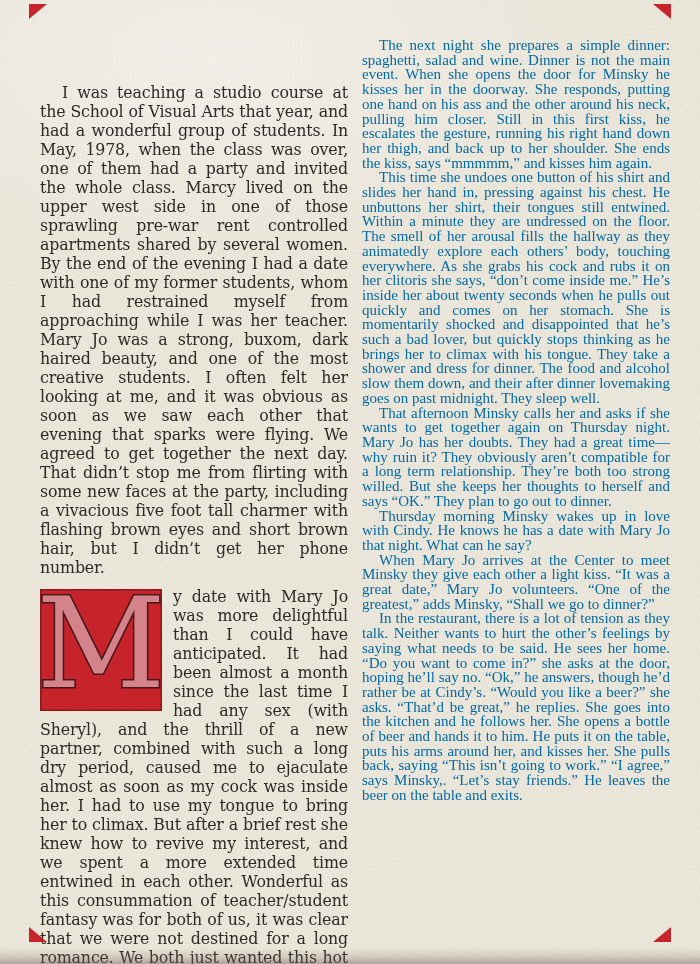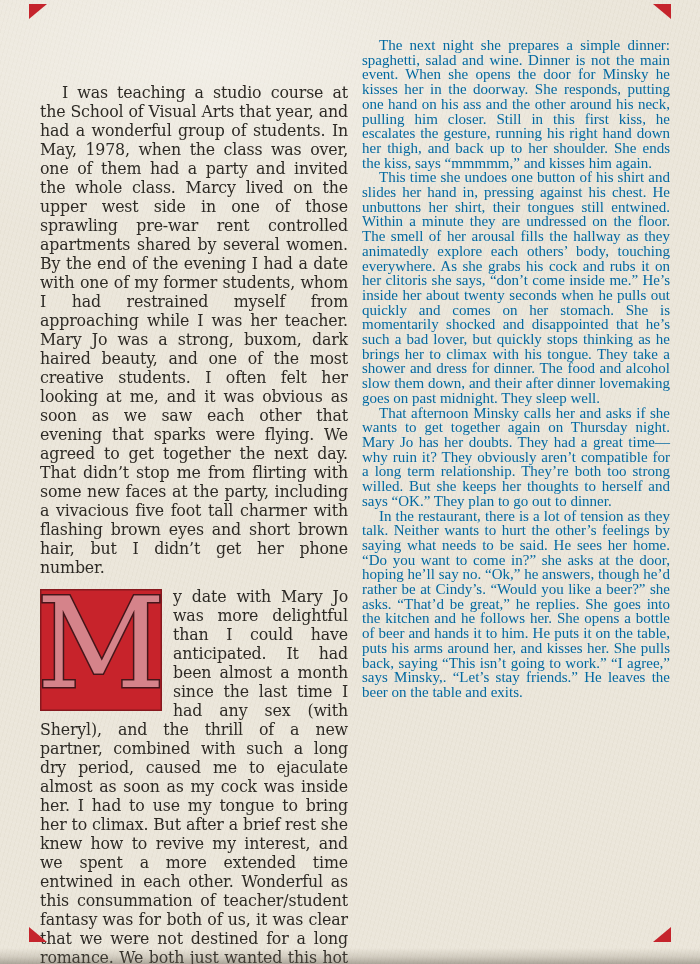--- a/index.html
+++ b/index.html
@@ -103,18 +103,20 @@
       <span class="dropcap-box">
         <span class="dropcap-letter">M</span>
       </span><span>y date with Mary Jo was more delightful than I could have anticipated. It had been almost a month since the last time I had any sex (with Sheryl), and the thrill of a new partner, combined with such a long dry period, caused me to ejaculate almost as soon as my cock was inside her. I had to use my tongue to bring her to climax. But after a brief rest she knew how to revive my interest, and we spent a more extended time entwined in each other. Wonderful as this consummation of teacher/student fantasy was for both of us, it was clear that we were not destined for a long romance. We both just wanted this hot fuck.</span>
     </p>
   </div>
 
   <div class="col-right">
     <p>The next night she prepares a simple dinner: spaghetti, salad and wine. Dinner is not the main event. When she opens the door for Minsky he kisses her in the doorway. She responds, putting one hand on his ass and the other around his neck, pulling him closer. Still in this first kiss, he escalates the gesture, running his right hand down her thigh, and back up to her shoulder. She ends the kiss, says “mmmmm,” and kisses him again.</p>
     <p>This time she undoes one button of his shirt and slides her hand in, pressing against his chest. He unbuttons her shirt, their tongues still entwined. Within a minute they are undressed on the floor. The smell of her arousal fills the hallway as they animatedly explore each others’ body, touching everywhere. As she grabs his cock and rubs it on her clitoris she says, “don’t come inside me.” He’s inside her about twenty seconds when he pulls out quickly and comes on her stomach. She is momentarily shocked and disappointed that he’s such a bad lover, but quickly stops thinking as he brings her to climax with his tongue. They take a shower and dress for dinner. The food and alcohol slow them down, and their after dinner lovemaking goes on past midnight. They sleep well.</p>
     <p>That afternoon Minsky calls her and asks if she wants to get together again on Thursday night. Mary Jo has her doubts. They had a great time—why ruin it? They obviously aren’t compatible for a long term relationship. They’re both too strong willed. But she keeps her thoughts to herself and says “OK.” They plan to go out to dinner.</p>
+    <p>Thursday morning Minsky wakes up in love with Cindy. He knows he has a date with Mary Jo that night. What can he say?</p>
+    <p>When Mary Jo arrives at the Center to meet Minsky they give each other a light kiss. “It was a great date,” Mary Jo volunteers. “One of the greatest,” adds Minsky, “Shall we go to dinner?”</p>
     <p>In the restaurant, there is a lot of tension as they talk. Neither wants to hurt the other’s feelings by saying what needs to be said. He sees her home. “Do you want to come in?” she asks at the door, hoping he’ll say no. “Ok,” he answers, though he’d rather be at Cindy’s. “Would you like a beer?” she asks. “That’d be great,” he replies. She goes into the kitchen and he follows her. She opens a bottle of beer and hands it to him. He puts it on the table, puts his arms around her, and kisses her. She pulls back, saying “This isn’t going to work.” “I agree,” says Minsky,. “Let’s stay friends.” He leaves the beer on the table and exits.</p>
   </div>
 
 </div>
 
 <div class="bottom-edge"></div>
 
 </body></html>

